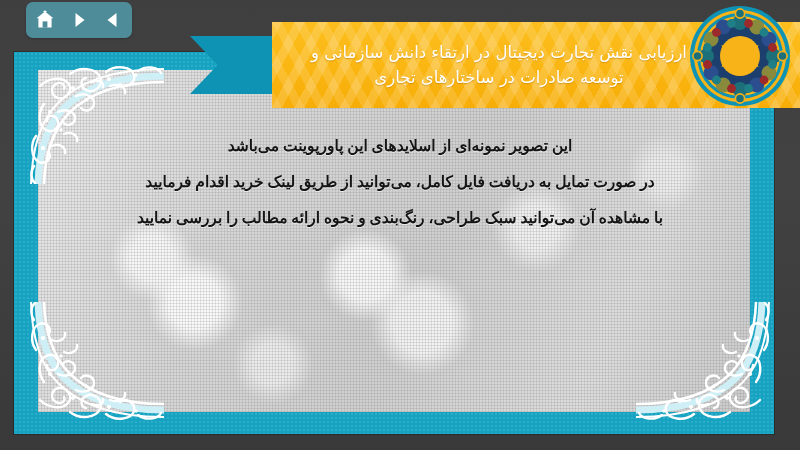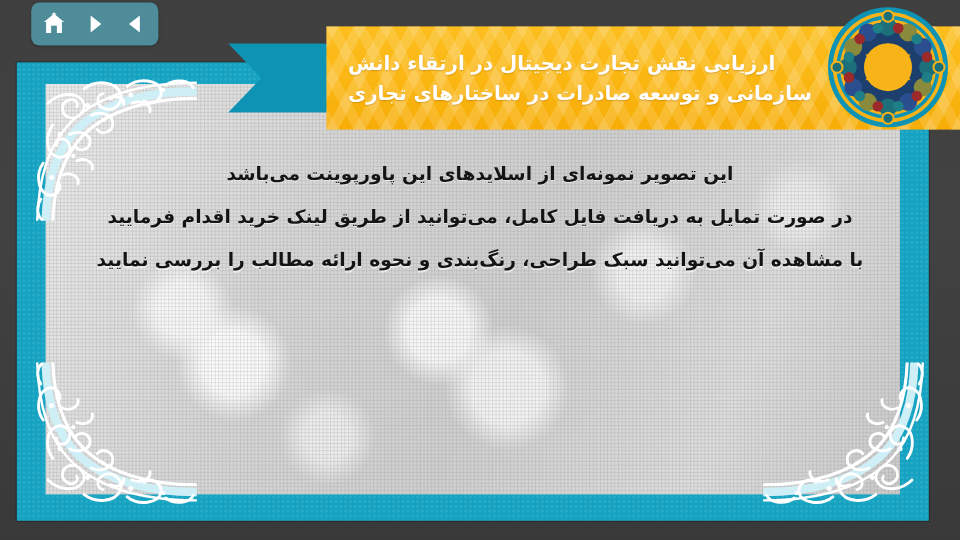--- a/index.html
+++ b/index.html
@@ -108,22 +108,22 @@
         rgba(255,255,255,0) 9px 20px),
       linear-gradient(180deg,#fcbe1e 0%,#fbb713 48%,#f7ad07 100%);
     z-index:2;
     display:flex;align-items:center;justify-content:center;
   }
   .banner-title{
     direction:rtl;
     color:#ffffff;
     font-size:16.5px;
     line-height:1.52;
-    font-weight:700;
-    text-align:left;
+    font-weight:400;
+    text-align:center;
     padding:2px 92px 2px 18px;
     text-shadow:0 1px 1px rgba(150,90,0,.35);
     white-space:pre-line;
   }
 
   
   .medallion{
     position:absolute;right:8px;top:4px;
     width:104px;height:104px;z-index:35;pointer-events:none;
   }
@@ -133,20 +133,21 @@
   .body-copy{
     position:absolute;
     left:40px;right:40px;top:128px;
     direction:rtl;text-align:center;
     z-index:20;
     color:#141414;
     font-size:15.5px;
     line-height:2.32;
     font-weight:700;
     text-shadow:0 1px 0 rgba(255,255,255,.55);
+    font-family:Liberation Serif, serif;
   }
   .body-copy p{margin:0;}
 </style>
 </head>
 <body>
 
 <div id="root">
 
   <div class="viewer-bg"></div>
 

